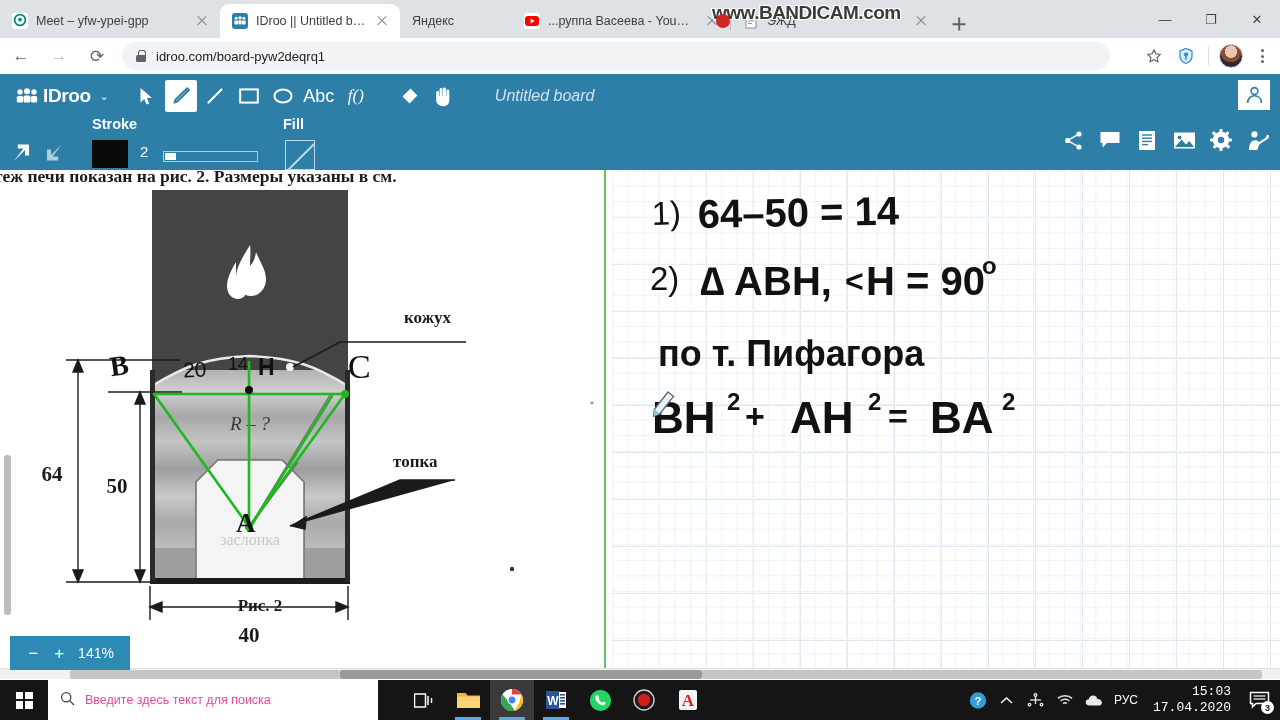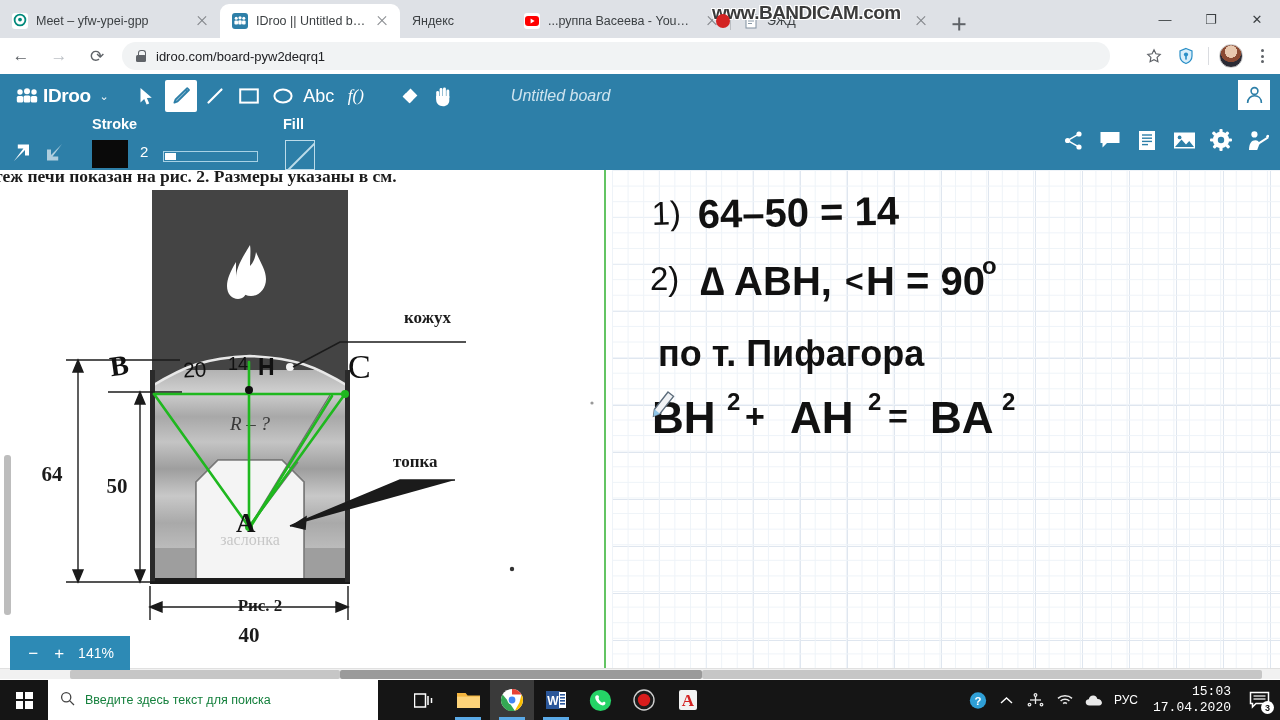--- a/index.html
+++ b/index.html
@@ -77,21 +77,21 @@
   .brand { display:flex; align-items:center; gap:5px; margin-left:10px; color:#fff; }
   .brand-icon { font-size:15px; line-height:1; letter-spacing:-2px; }
   .brand-name { font-size:19px; font-weight:bold; letter-spacing:-.4px; }
   .brand-caret { font-size:11px; margin-left:4px; opacity:.95; }
   .tools { display:flex; align-items:center; gap:2px; margin-left:22px; }
   .tool {
     width:32px; height:32px; display:flex; align-items:center; justify-content:center;
     color:#fff; border-radius:2px; position:relative;
   }
   .tool.active { background:#fff; color:#2d7fa8; }
-  .boardtitle { margin-left:52px; font-size:16px; font-style:italic; color:#cfe4ef; }
+  .boardtitle { margin-left:36px; font-size:16px; font-style:italic; color:#cfe4ef; }
   .righticons { position:absolute; right:10px; top:54px; display:flex; align-items:center; gap:13px; }
   .righticons .ri { width:24px; height:24px; display:flex; align-items:center; justify-content:center; color:#fff; }
   .userbox { position:absolute; right:10px; top:6px; width:32px; height:30px; background:#fff;
              display:flex; align-items:center; justify-content:center; }
   .userbox .u { width:18px; height:18px; }
 
   .propsrow { position:absolute; left:0; top:40px; width:1280px; height:56px; }
   .ur { position:absolute; top:26px; width:26px; height:26px; color:#fff; }
   .ur.undo { left:8px; }
   .ur.redo { left:42px; opacity:.62; }
@@ -149,21 +149,21 @@
   .hscrollbar .track-l { position:absolute; left:70px; top:1px; width:270px; height:9px; background:#c6c6c6; border-radius:2px;}
   .hscrollbar .track-r { position:absolute; left:702px; top:1px; width:560px; height:9px; background:#c6c6c6; border-radius:2px;}
 
   
   .taskbar { position:absolute; left:0; top:680px; width:1280px; height:40px; background:#151515; display:flex; align-items:center; }
   .startbtn { width:48px; height:40px; display:flex; align-items:center; justify-content:center; }
   .winlogo { width:17px; height:17px; display:grid; grid-template-columns:1fr 1fr; grid-template-rows:1fr 1fr; gap:2px; }
   .winlogo i { background:#fff; display:block; }
   .searchbox {
     width:330px; height:41px; background:#fff; display:flex; align-items:center; gap:10px;
-    padding-left:12px; font-size:12.5px; color:#15803d;
+    padding-left:12px; font-size:12.5px; color:#ec4899;
   }
   .tb-icons { display:flex; align-items:center; margin-left:24px; gap:0px; }
   .tb-item { width:44px; height:40px; display:flex; align-items:center; justify-content:center; position:relative; }
   .tb-item.open::after { content:""; position:absolute; left:9px; bottom:0; width:26px; height:3px; background:#5aa9e6; }
   .tb-item.active-bg { background:#3a3a3a; }
   .tray { margin-left:auto; display:flex; align-items:center; gap:11px; padding-right:8px; color:#fff; font-size:11px; }
   .tray .ti { width:18px; height:18px; display:flex; align-items:center; justify-content:center; }
   .clock { text-align:right; line-height:1.25; font-size:13px; padding:0 4px;font-family:Liberation Mono, monospace; }
   .notif { position:relative; width:26px; height:26px; display:flex; align-items:center; justify-content:center; }
   .notif .badge {

